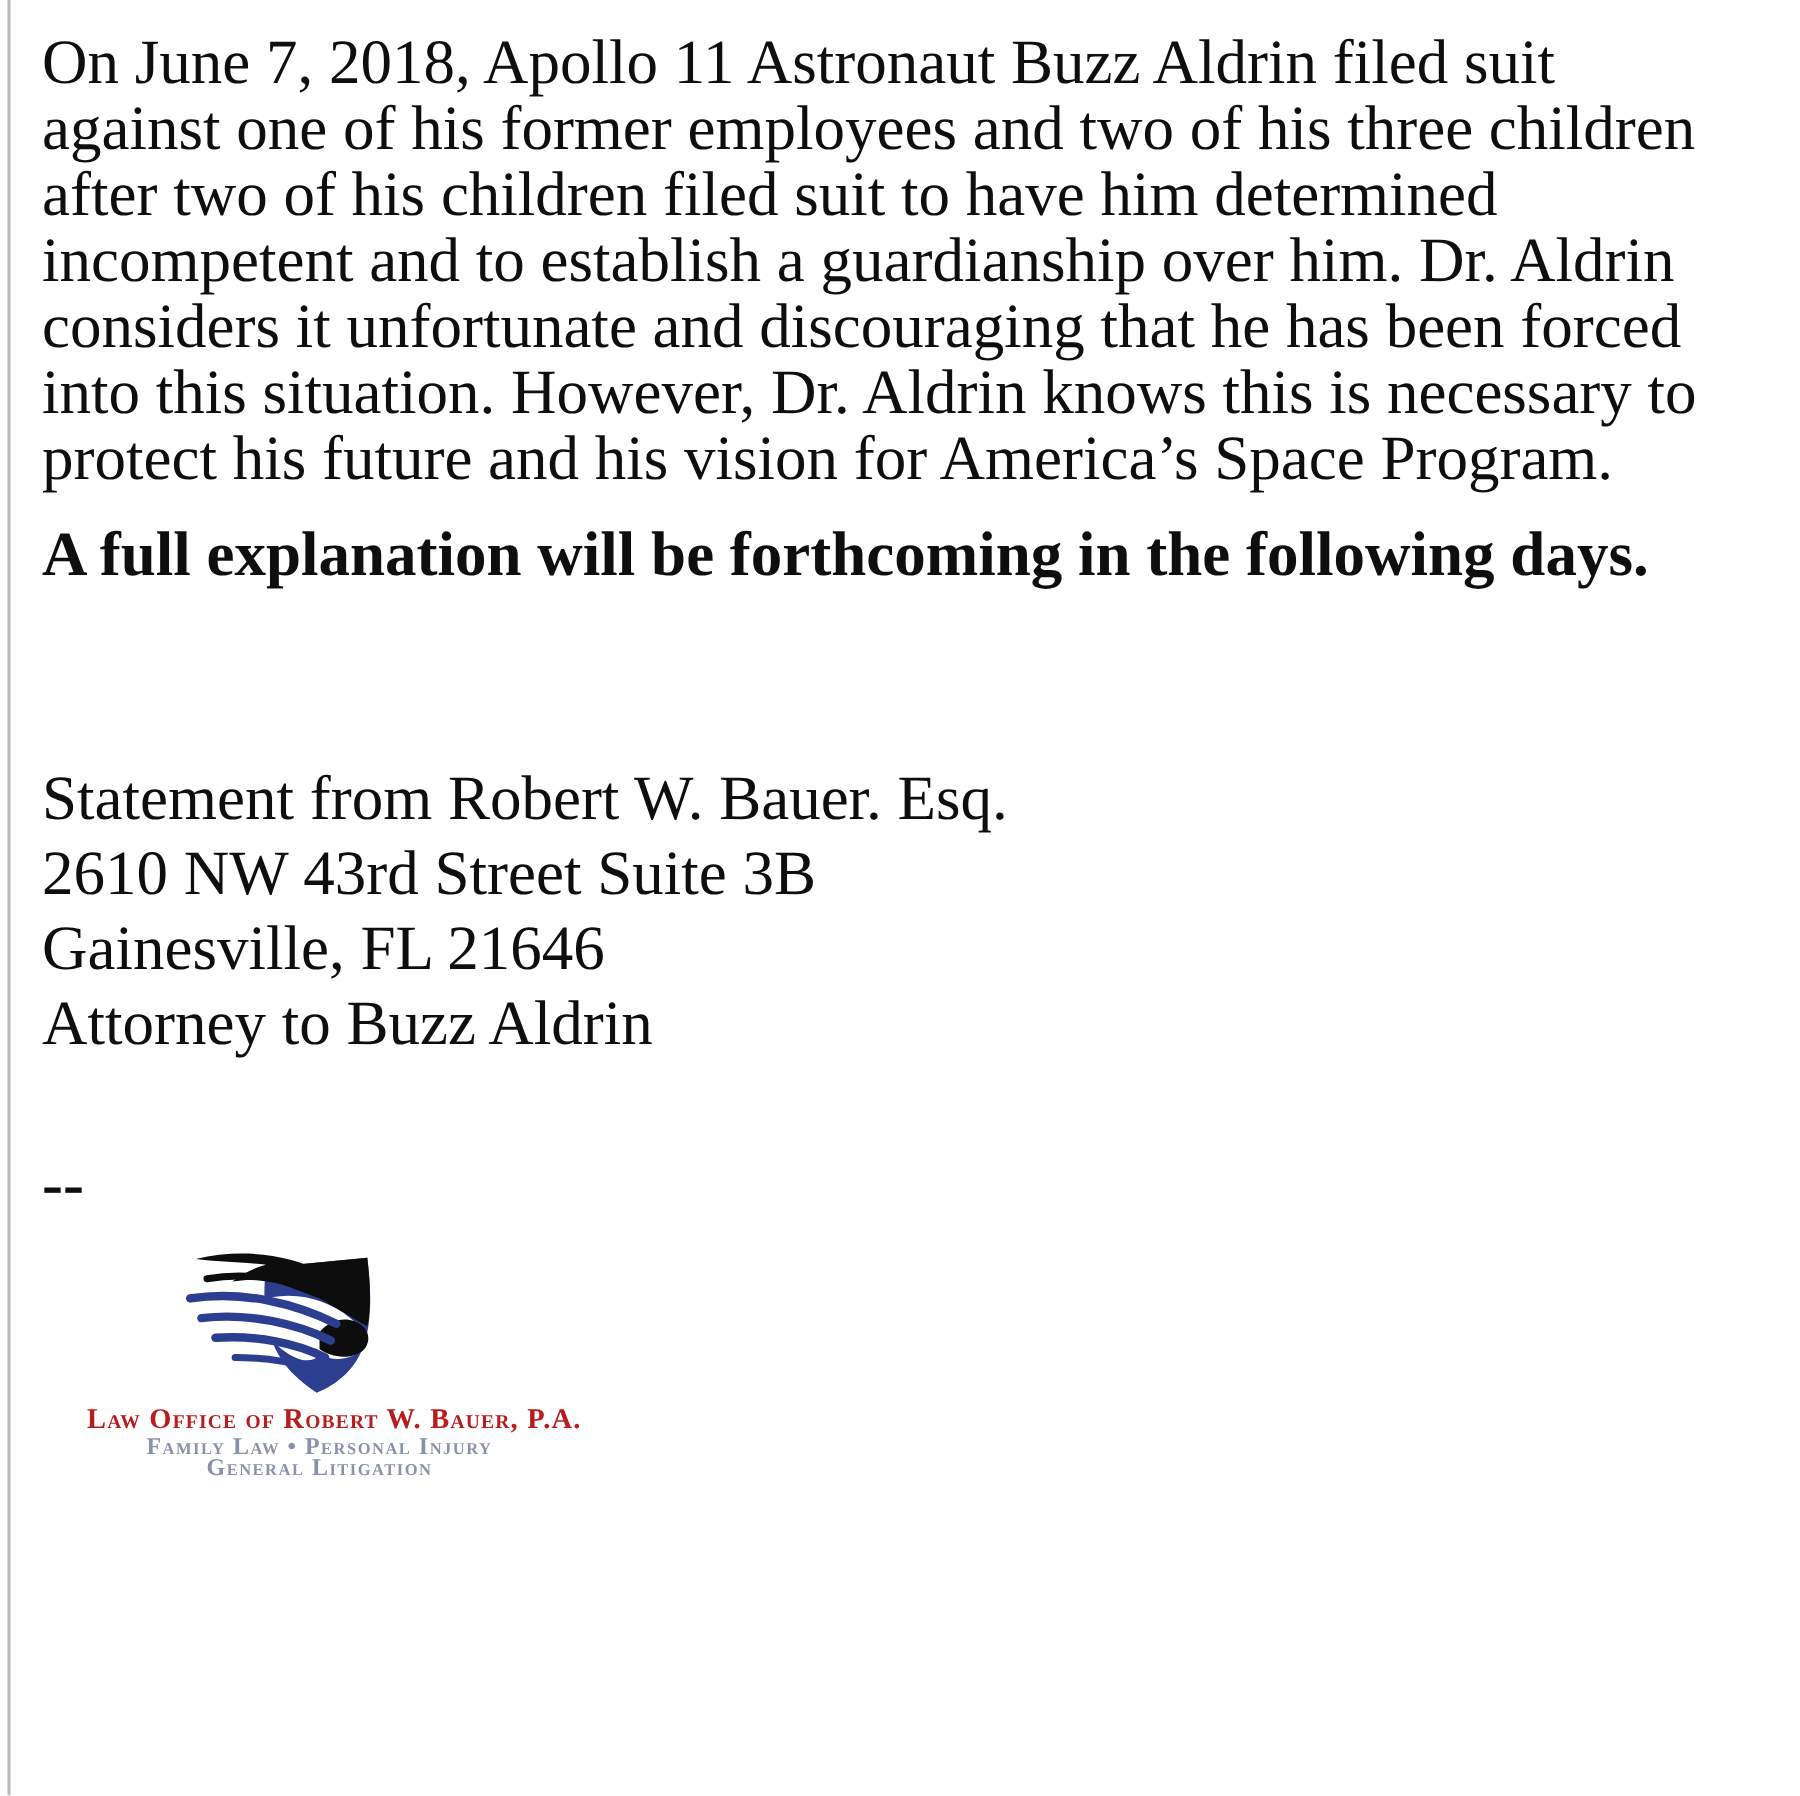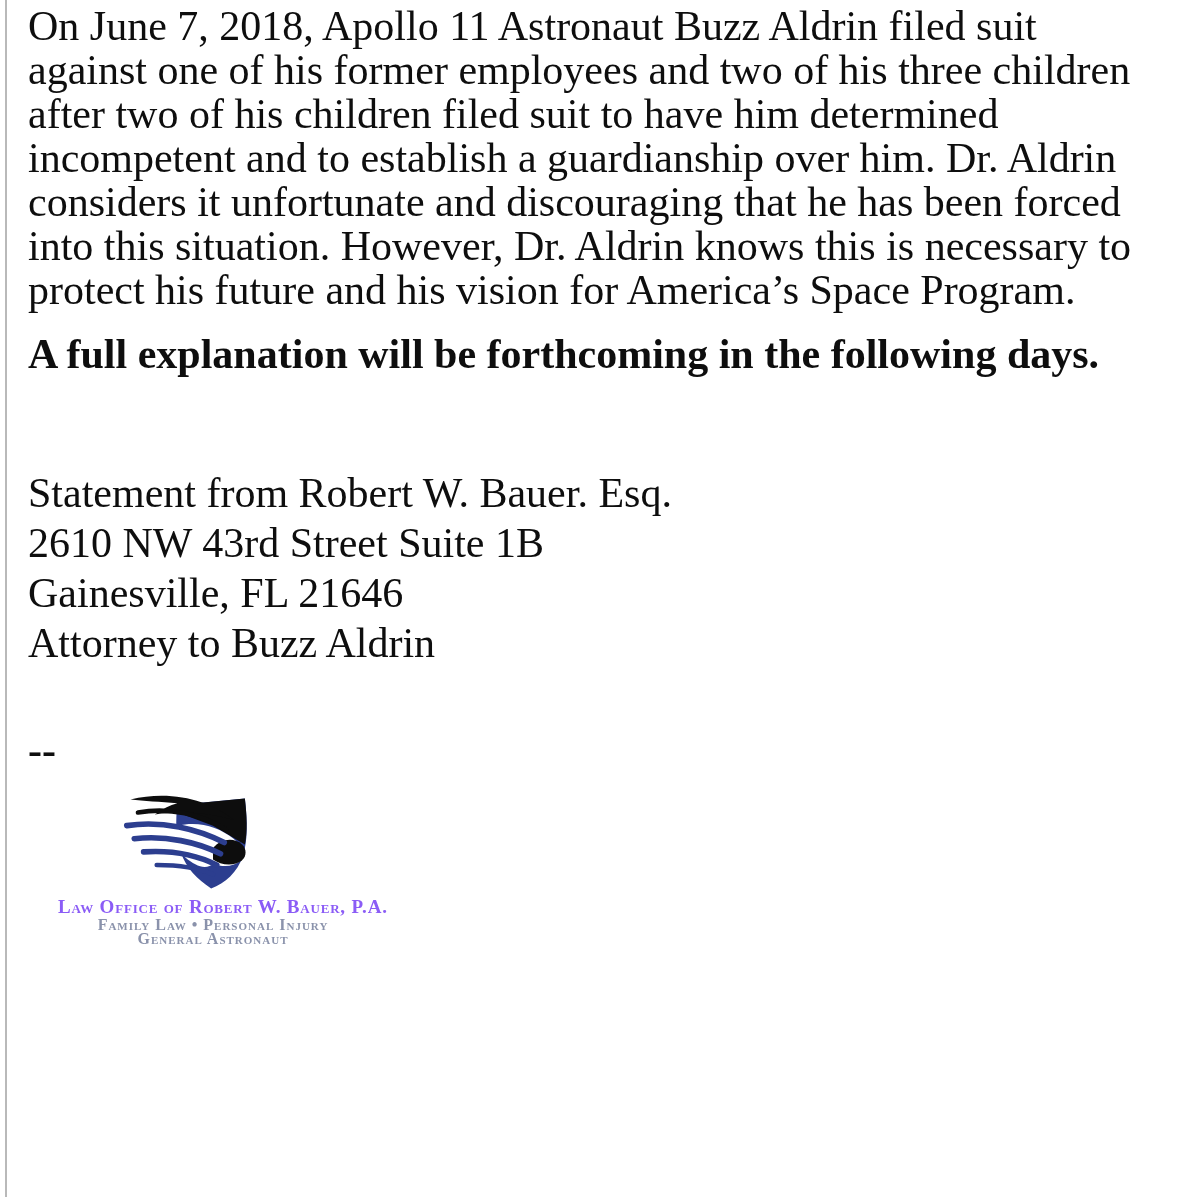--- a/index.html
+++ b/index.html
@@ -24,33 +24,33 @@
     top: 0;
     width: 2px;
     height: 100%;
     background: #b9b9b9;
   }
   .content {
     position: absolute;
     left: 28px;
     top: 0;
     width: 1130px;
-    padding-top: 4px;
+    padding-top: 20px;
   }
   .body-para {
     margin: 0;
     font-size: 42px;
     line-height: 44px;
     letter-spacing: 0;
     color: #0e0e0e;
   }
   .para-1 { margin-bottom: 20px; }
   .para-2 { margin-bottom: 0; font-weight: bold; }
   .sig-block {
-    margin-top: 92px;
+    margin-top: 116px;
   }
   .sig-line {
     font-size: 42px;
     line-height: 50px;
     color: #0e0e0e;
     white-space: nowrap;
   }
   .sig-separator {
     margin-top: 60px;
     font-size: 42px;
@@ -69,21 +69,21 @@
     margin: 0 auto;
     width: 300px;
     height: 105px;
   }
   .logo-name {
     font-variant: small-caps;
     font-weight: 700;
     font-size: 19px;
     line-height: 23px;
     letter-spacing: 0.8px;
-    color: #8b5cf6;
+    color: #b91c1c;
     white-space: nowrap;
     text-align: center;
   }
   .logo-tagline {
     font-variant: small-caps;
     font-weight: 600;
     font-size: 16px;
     line-height: 14px;
     letter-spacing: 1px;
     color: #8a92ab;
@@ -97,21 +97,21 @@
   <div class="quote-bar"></div>
 
   <div class="content">
 
     <p class="body-para para-1">On June 7, 2018, Apollo 11 Astronaut Buzz Aldrin filed suit against one of his former employees and two of his three children after two of his children filed suit to have him determined incompetent and to establish a guardianship over him. Dr. Aldrin considers it unfortunate and discouraging that he has been forced into this situation. However, Dr. Aldrin knows this is necessary to protect his future and his vision for America’s Space Program.</p>
 
     <p class="body-para para-2">A full explanation will be forthcoming in the following days.</p>
 
     <div class="sig-block">
       <div class="sig-line">Statement from Robert W. Bauer. Esq.</div>
-      <div class="sig-line">2610 NW 43rd Street Suite 1B</div>
+      <div class="sig-line">2610 NW 43rd Street Suite 3B</div>
       <div class="sig-line">Gainesville, FL 21646</div>
       <div class="sig-line">Attorney to Buzz Aldrin</div>
     </div>
 
     <div class="sig-separator">--</div>
 
     <div class="logo">
       <svg class="logo-badge" viewBox="0 0 300 112" preserveAspectRatio="xMidYMid meet" aria-hidden="true">
 
         <path fill="#2c3e8f" d="M112 16 L184 9 C187 34 187 54 182 70 C176 88 163 99 148 105 C133 95 121 83 116 67 C110 50 110 32 112 16 Z"></path>
@@ -125,17 +125,17 @@
         <path fill="#0d0d0d" d="M62 10 C104 0 146 10 172 32 C146 24 116 22 88 26 C96 20 104 16 112 14 C94 12 76 12 62 10 Z"></path>
         <path fill="none" stroke="#0d0d0d" stroke-width="5" stroke-linecap="round" d="M70 24 C104 18 138 26 164 42"></path>
 
         <path fill="none" stroke="#2c3e8f" stroke-width="6" stroke-linecap="round" d="M58 38 C96 32 134 42 162 56"></path>
         <path fill="none" stroke="#2c3e8f" stroke-width="6" stroke-linecap="round" d="M66 52 C100 48 134 56 158 68"></path>
         <path fill="none" stroke="#2c3e8f" stroke-width="6" stroke-linecap="round" d="M76 66 C106 64 134 70 154 80"></path>
         <path fill="none" stroke="#2c3e8f" stroke-width="5" stroke-linecap="round" d="M90 80 C114 80 136 84 150 90"></path>
       </svg>
       <div class="logo-name">Law Office of Robert W. Bauer, P.A.</div>
       <div class="logo-tagline">Family Law • Personal Injury</div>
-      <div class="logo-tagline">General Astronaut</div>
+      <div class="logo-tagline">General Litigation</div>
     </div>
 
   </div>
 </div>
 
 </body></html>

